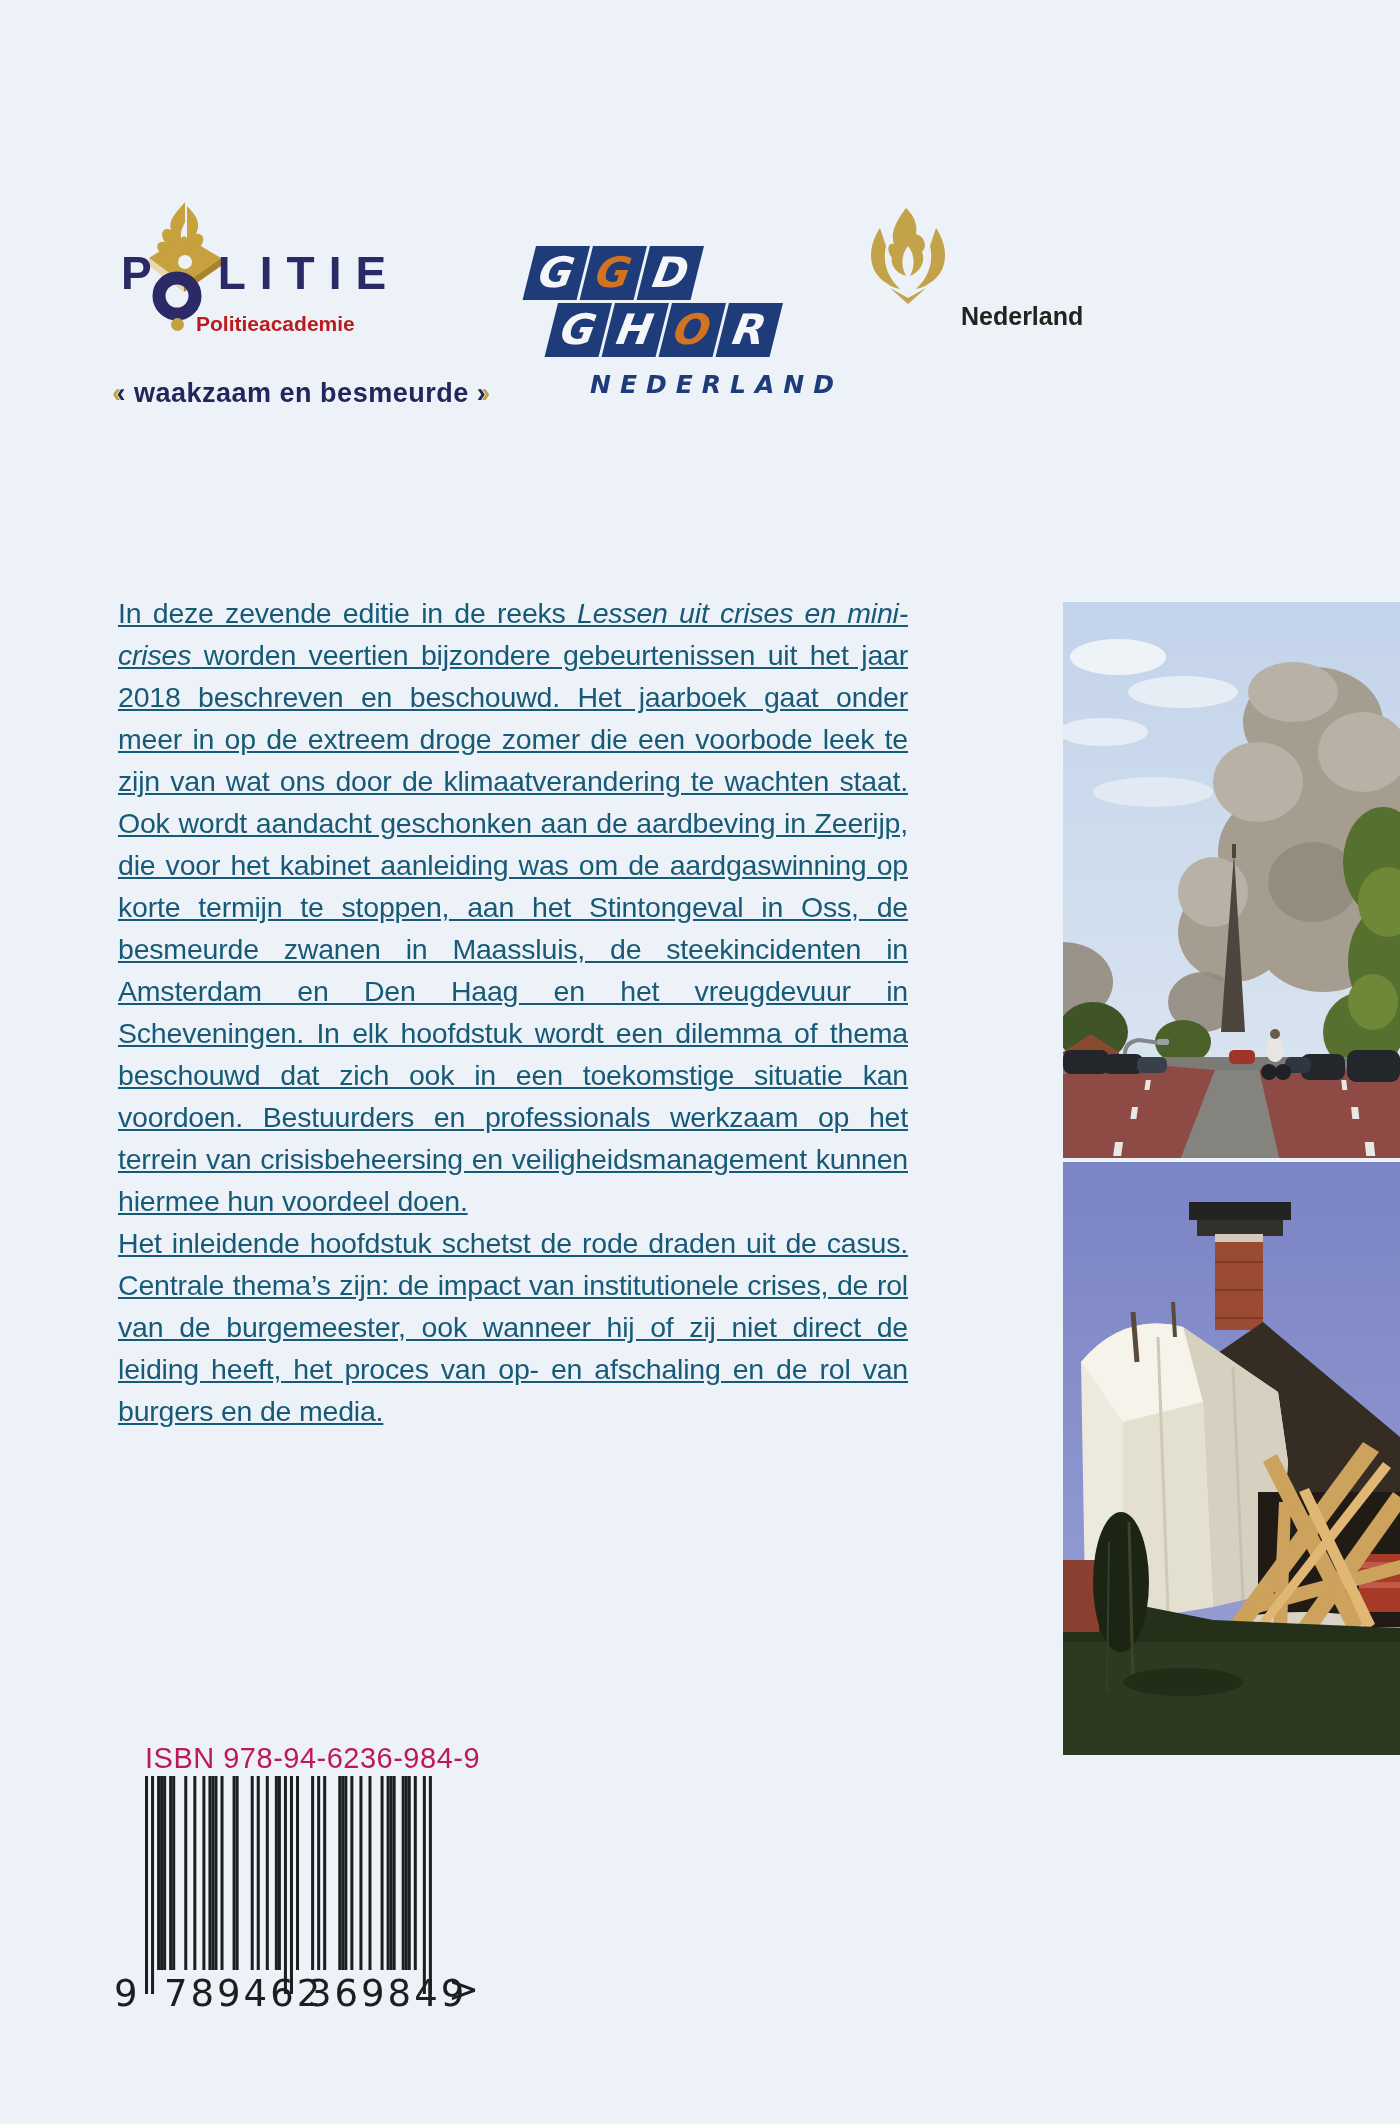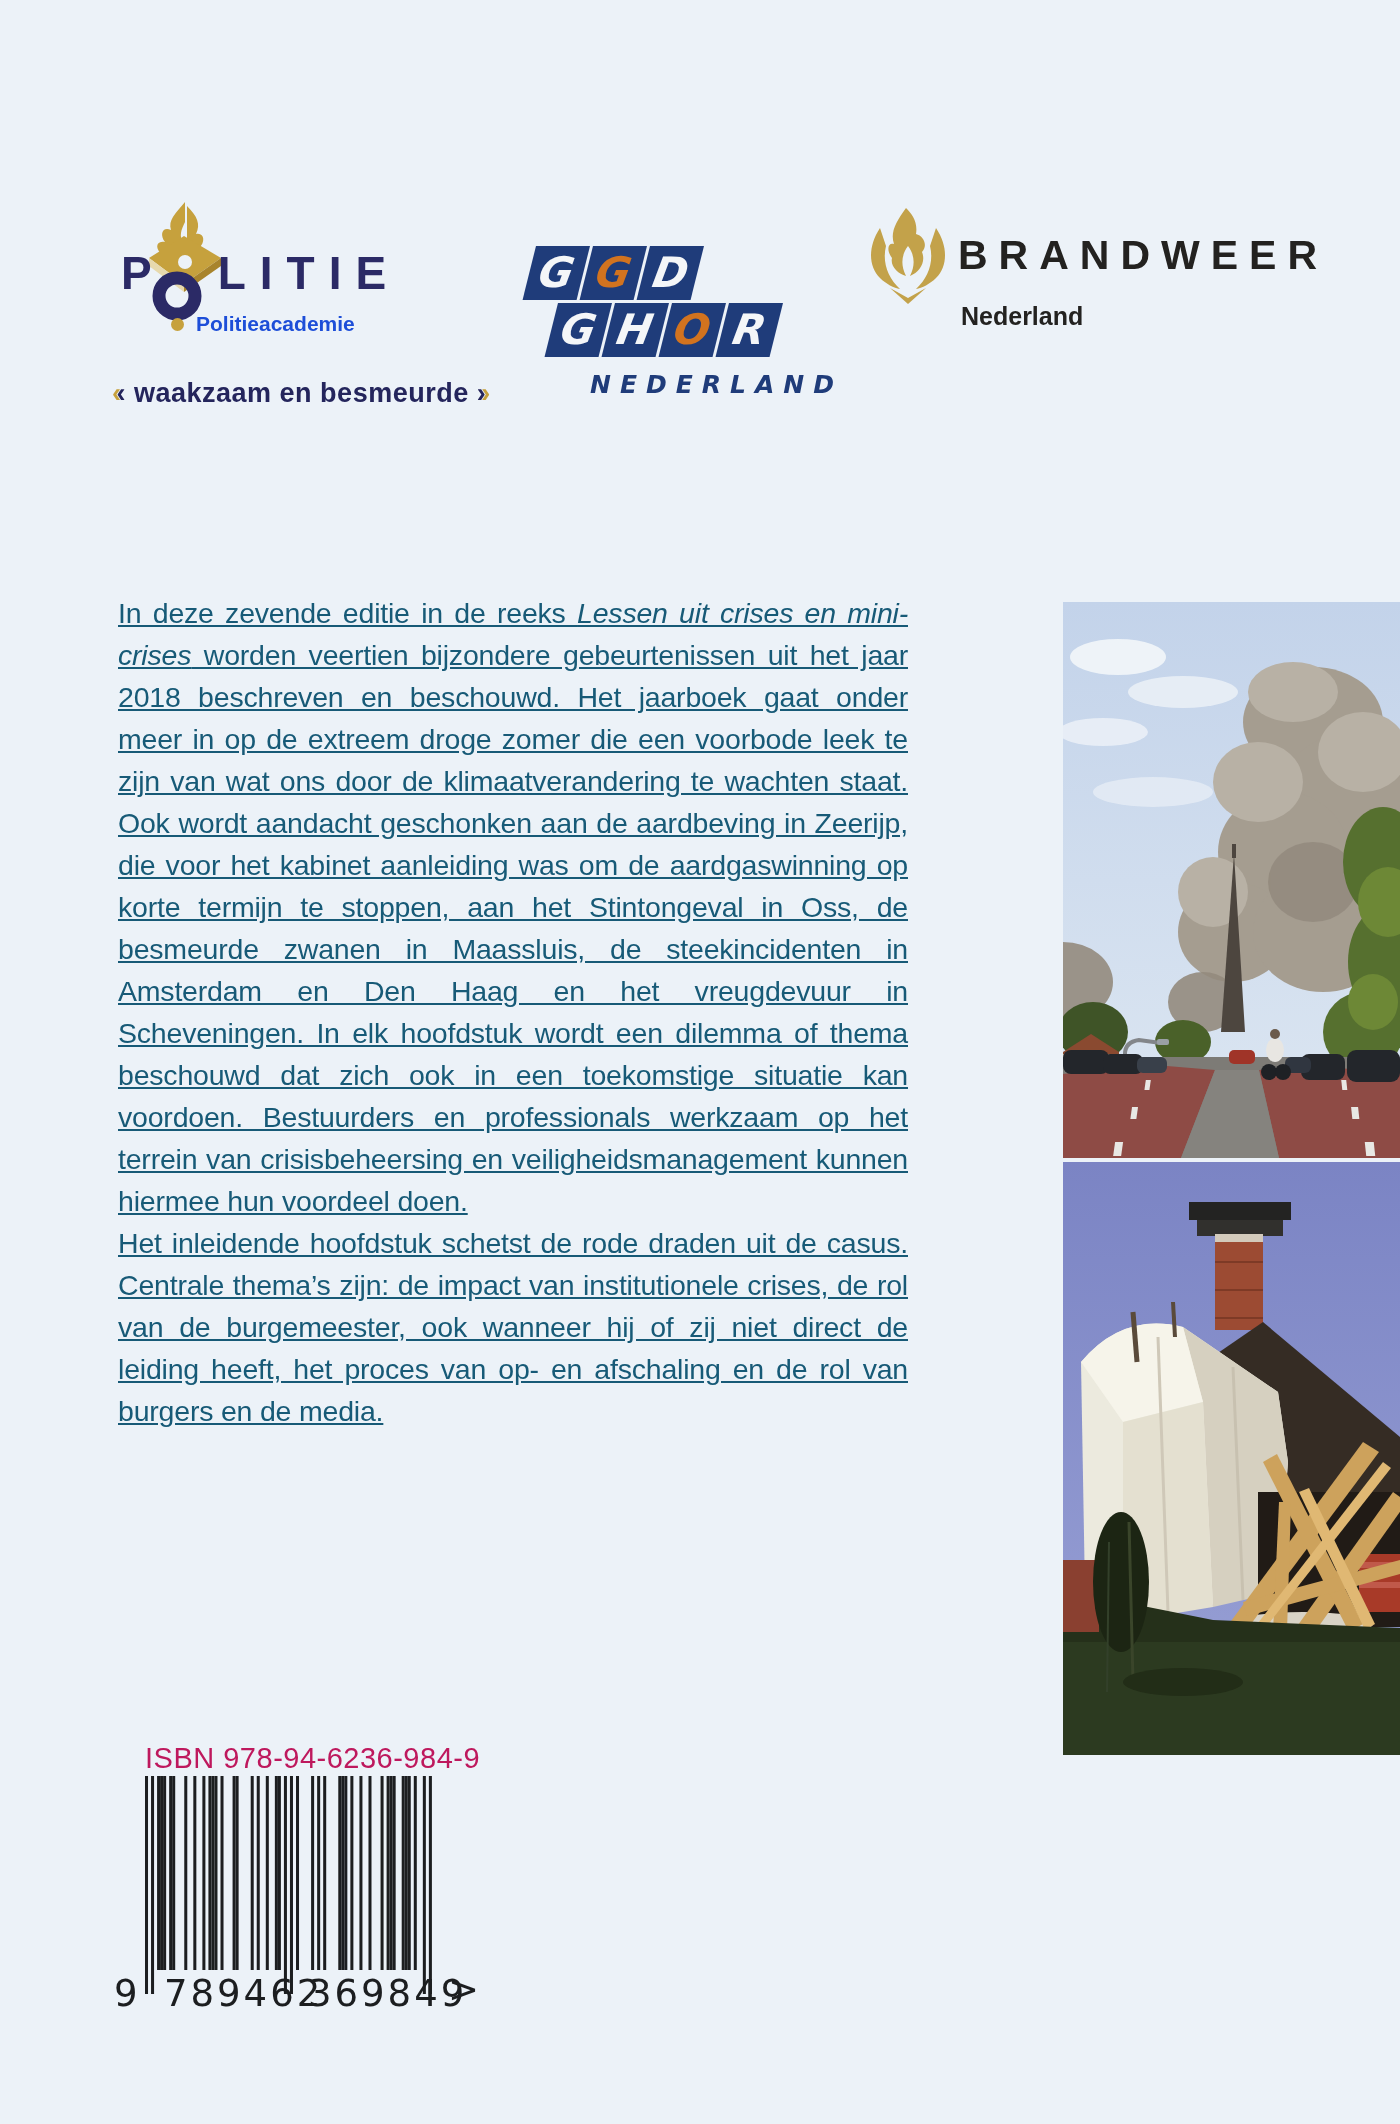--- a/index.html
+++ b/index.html
@@ -9,21 +9,21 @@
     font-family:"Liberation Sans", sans-serif;
   }
   .abs{position:absolute;}
 
   
   .politie{left:115px;top:200px;width:300px;height:140px;}
   .politie .word{position:absolute;top:46px;left:0;font-weight:bold;color:#2b2a66;
     font-size:46px;letter-spacing:14px;font-family:"Liberation Sans",sans-serif;margin-left:6px;}
   .politie .word .sp{display:inline-block;width:52px;}
   .politie-emblem{position:absolute;left:26px;top:0px;}
-  .politie .academy{position:absolute;left:56px;top:112px;color:#1d4ed8;
+  .politie .academy{position:absolute;left:56px;top:112px;color:#b91c1c;
     font-size:21px;font-weight:bold;}
   .politie .academy .dot{display:inline-block;width:13px;height:13px;border-radius:50%;
     background:#c6a13d;margin-right:12px;}
   .tagline{left:112px;top:378px;font-size:27px;color:#24255c;font-weight:bold;
     letter-spacing:0.5px;}
   .tagline .g1{color:#c6a13d;font-weight:bold;}
   .tagline .g2{color:#24255c;font-weight:bold;margin-left:-5px;}
   .tagline .g3{color:#24255c;font-weight:bold;}
   .tagline .g4{color:#c6a13d;font-weight:bold;margin-left:-5px;}
 
@@ -135,21 +135,20 @@
 
     <path d="M14,22 C2,40 2,60 14,72 C20,78 28,82 34,83 C22,72 16,56 20,40 Z" fill="#c3a24a"></path>
     <path d="M70,22 C82,40 82,60 70,72 C64,78 56,82 50,83 C62,72 68,56 64,40 Z" fill="#c3a24a"></path>
 
     <path d="M24,82 L42,98 L60,82 L42,92 Z" fill="#c3a24a"></path>
 
     <path d="M40,2 C30,16 24,26 28,38 C22,36 20,44 26,52 C24,60 32,68 40,70
              C34,58 36,48 42,40 C48,48 50,58 44,70 C54,66 60,56 56,46
              C62,40 58,30 50,28 C52,16 46,8 40,2 Z" fill="#c3a24a"></path>
   </svg>
-  <div class="name">BRANDWEER</div>
   <div class="sub">Nederland</div>
 </div>
 
 <div class="abs blurb">
   <p><span>In deze zevende editie in de reeks </span><em>Lessen uit crises en mini-crises</em><span> worden veertien bijzondere gebeurtenissen uit het jaar 2018 beschreven en beschouwd. Het jaarboek gaat onder meer in op de extreem droge zomer die een voorbode leek te zijn van wat ons door de klimaatverandering te wachten staat. Ook wordt aandacht geschonken aan de aardbeving in Zeerijp, die voor het kabinet aanleiding was om de aardgaswinning op korte termijn te stoppen, aan het Stintongeval in Oss, de besmeurde zwanen in Maassluis, de steekincidenten in Amsterdam en Den Haag en het vreugdevuur in Scheveningen. In elk hoofdstuk wordt een dilemma of thema beschouwd dat zich ook in een toekomstige situatie kan voordoen. Bestuurders en professionals werkzaam op het terrein van crisisbeheersing en veiligheidsmanagement kunnen hiermee hun voordeel doen.</span></p>
   <p>Het inleidende hoofdstuk schetst de rode draden uit de casus. Centrale thema’s zijn: de impact van institutionele crises, de rol van de burgemeester, ook wanneer hij of zij niet direct de leiding heeft, het proces van op- en afschaling en de rol van burgers en de media.</p>
 </div>
 
 <div class="abs photo1">
   <svg width="337" height="556" viewBox="0 0 337 556">

